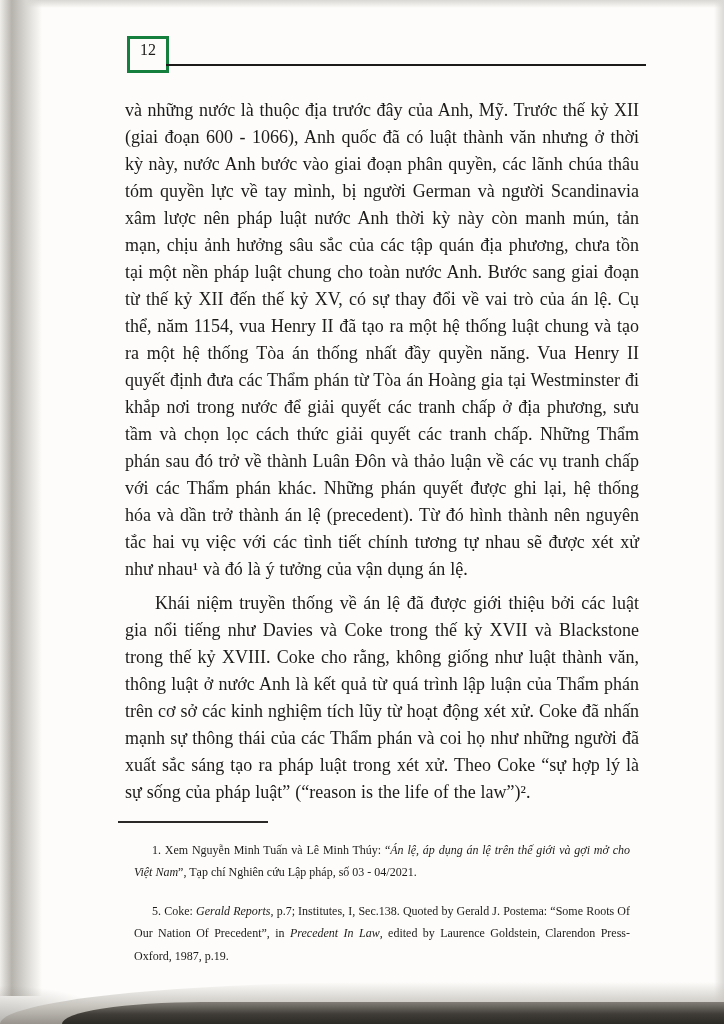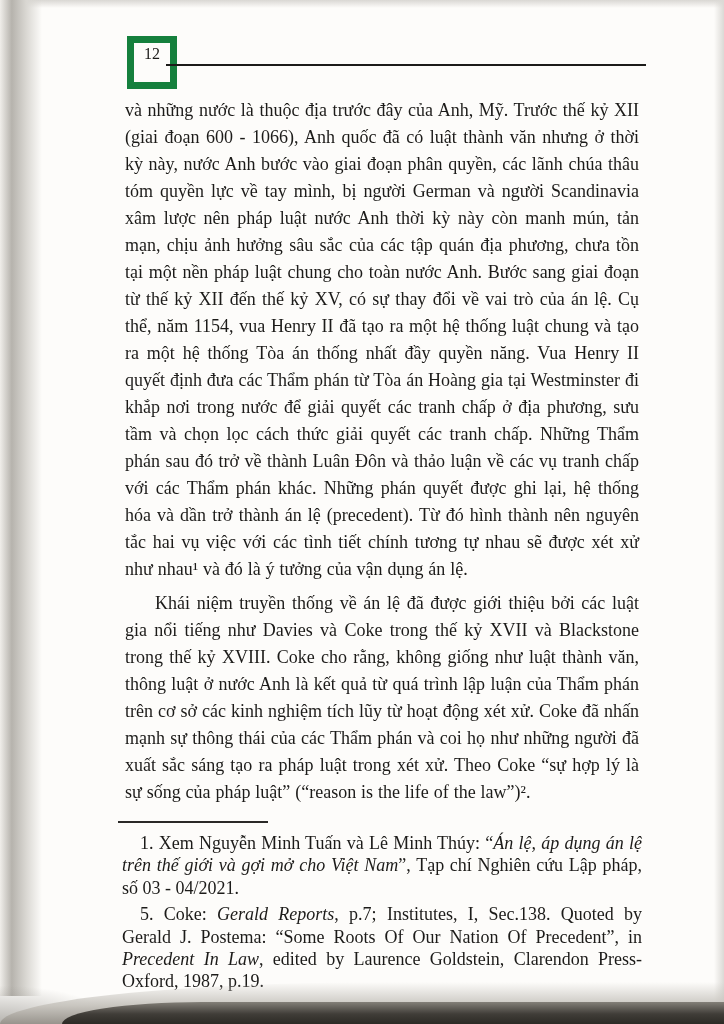--- a/index.html
+++ b/index.html
@@ -47,22 +47,22 @@
   }
 
   
   .content {
     position: absolute; left: 118px; right: 78px; top: 36px;
     color: var(--ink, #1c1b19);
   }
   .hdr { position: relative; height: 31px; }
   .pagenum {
     position: absolute; left: 9px; top: 0;
-    border: 7px solid #15803d;
-    padding: 3px 10px 20px;
+    border: 3px solid #15803d;
+    padding: 3px 10px 12px;
     font-size: 16px; line-height: 1;
     background: var(--paper, #fdfcfa);
   }
   .running-title {
     position: absolute; right: 0; top: 3px;
     font-weight: 700; font-size: 16.5px;
     letter-spacing: 1.6px;
   }
   .hdr-rule {
     position: absolute; left: 48px; right: 0; top: 28px; height: 2px;
@@ -79,22 +79,22 @@
   }
   p.para.indent { text-indent: 30px; }
 
   .fn-sep {
     margin-top: 15px;
     width: 150px; height: 0;
     border-top: 2px solid #2a2927;
   }
   .footnotes { margin-top: 9px; }
   p.fn {
-    margin: 4px;
-    font-size: 18px;
+    margin: 16px;
+    font-size: 12px;
     line-height: 22.4px;
     text-align: justify;
     text-indent: 18px;
   }
   .it { font-style: italic; }
 </style>
 </head>
 <body>
 
 <div class="scan">

